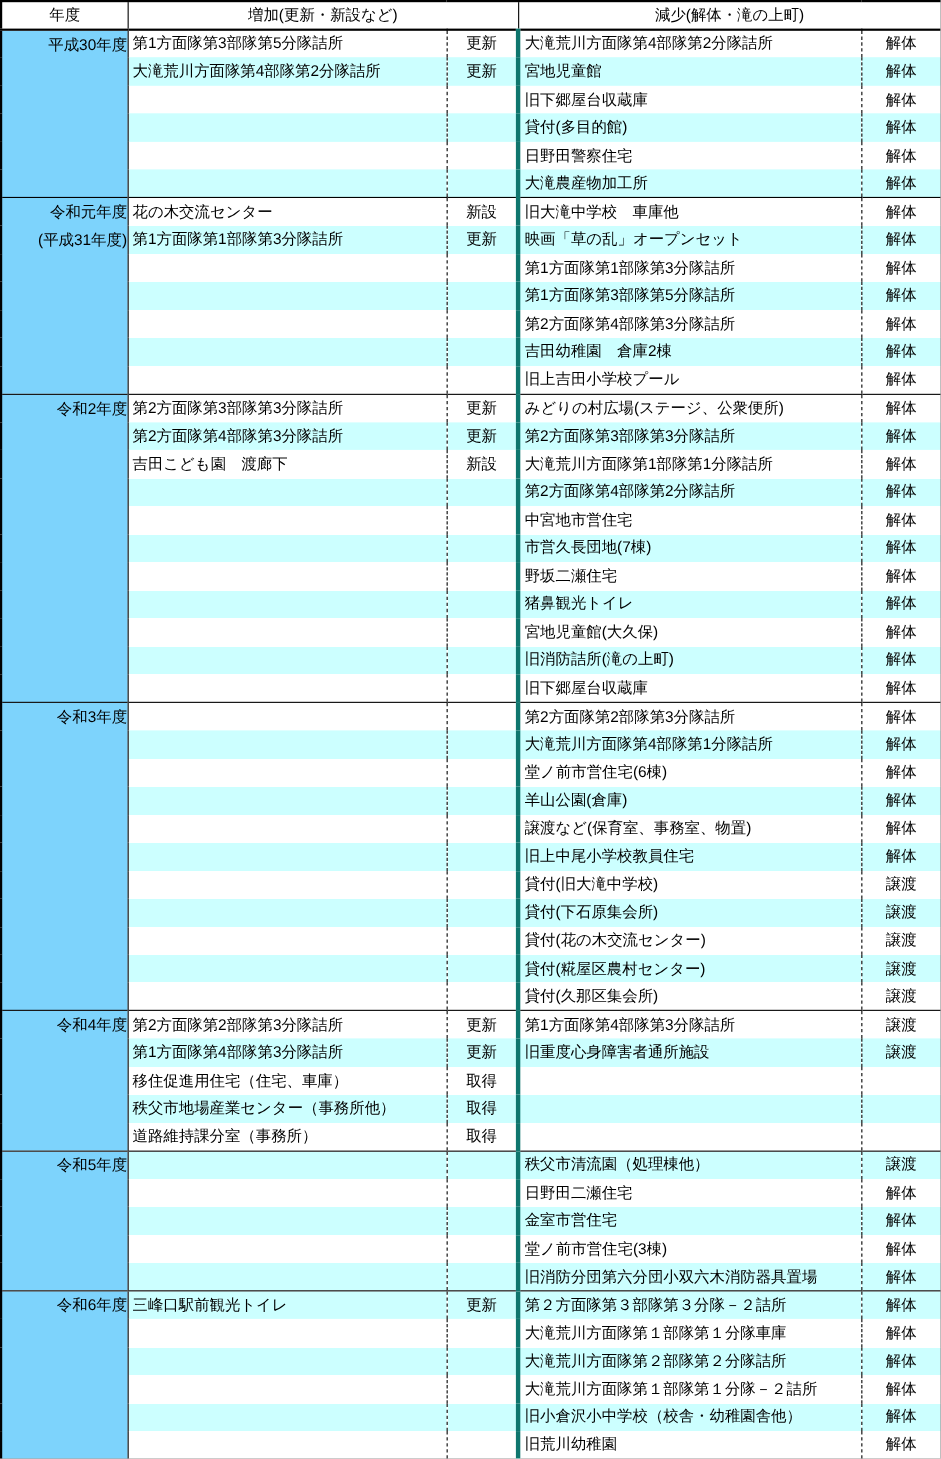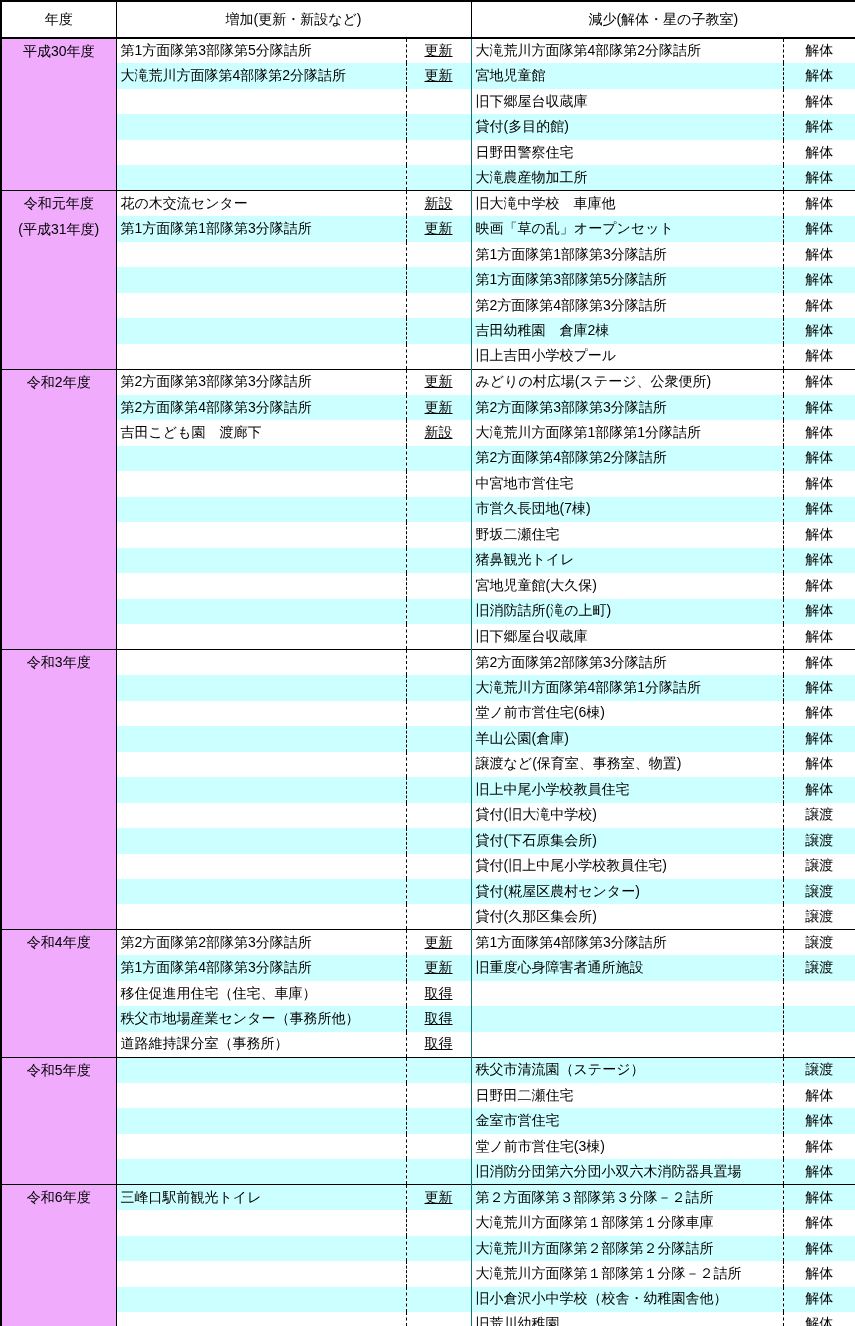--- a/index.html
+++ b/index.html
@@ -21,53 +21,53 @@
     font-size: 14px;
     color: #000000;
     border: 2px solid #000000;
   }
   col.c-year   { width: 115px; }
   col.c-inc    { width: 290px; }
   col.c-incst  { width: 65px;  }
   col.c-dec    { width: 312px; }
   col.c-decst  { width: 73px;  }
 
-  thead tr { height: 37px; }
+  thead tr { height: 26px; }
   tbody tr { height: 25.49px; }
 
   th, td {
     padding: 0;
     vertical-align: middle;
     overflow: hidden;
     white-space: nowrap;
   }
   th {
     font-weight: normal;
     text-align: center;
     border-bottom: 2px solid #000000;
   }
   th.year-h, th.inc-h { border-right: 1px solid #000000; }
 
   td.year-cell {
-    text-align: center;
+    text-align: right;
     vertical-align: top;
     border-right: 1px solid #000000;
-    background: #f0abfc;
+    background: #7dd3fc;
     margin-top: 32px;
   }
   td.year-cell div { line-height: 25.4px; }
 
   td.name {
     padding: 0 4px;
     text-align: left;
   }
   td.status { text-align: center; }
 
   td.inc-name { border-right: 1px dashed #000000; }
-  td.inc-status { border-right: 1px solid #0f766e; text-decoration: underline; }
+  td.inc-status { border-right: 4px solid #0f766e; }
   td.dec-name { border-right: 1px dashed #000000; }
 
   tr.group-first td { border-top: 1px solid #000000; }
 
   td.shaded { background: var(--row-alt, #CCFFFF); }
 </style>
 </head>
 <body>
 
 <div id="page">
@@ -76,21 +76,21 @@
       <col class="c-year">
       <col class="c-inc">
       <col class="c-incst">
       <col class="c-dec">
       <col class="c-decst">
     </colgroup>
     <thead>
       <tr>
         <th class="year-h">年度</th>
         <th class="inc-h" colspan="2">増加(更新・新設など)</th>
-        <th colspan="2">減少(解体・星の子教室)</th>
+        <th colspan="2">減少(解体・滝の上町)</th>
       </tr>
     </thead>
     <tbody>
         <tr class="group-first">
           <td class="year-cell" rowspan="6">
             <div>平成30年度</div>
           </td>
           <td class="name inc-name">第1方面隊第3部隊第5分隊詰所</td>
           <td class="status inc-status">更新</td>
           <td class="name dec-name">大滝荒川方面隊第4部隊第2分隊詰所</td>
@@ -288,21 +288,21 @@
         </tr>
         <tr>
           <td class="name inc-name shaded"></td>
           <td class="status inc-status shaded"></td>
           <td class="name dec-name shaded">貸付(下石原集会所)</td>
           <td class="status dec-status shaded">譲渡</td>
         </tr>
         <tr>
           <td class="name inc-name"></td>
           <td class="status inc-status"></td>
-          <td class="name dec-name">貸付(旧上中尾小学校教員住宅)</td>
+          <td class="name dec-name">貸付(花の木交流センター)</td>
           <td class="status dec-status">譲渡</td>
         </tr>
         <tr>
           <td class="name inc-name shaded"></td>
           <td class="status inc-status shaded"></td>
           <td class="name dec-name shaded">貸付(糀屋区農村センター)</td>
           <td class="status dec-status shaded">譲渡</td>
         </tr>
         <tr>
           <td class="name inc-name"></td>
@@ -342,21 +342,21 @@
           <td class="status inc-status">取得</td>
           <td class="name dec-name"></td>
           <td class="status dec-status"></td>
         </tr>
         <tr class="group-first">
           <td class="year-cell" rowspan="5">
             <div>令和5年度</div>
           </td>
           <td class="name inc-name shaded"></td>
           <td class="status inc-status shaded"></td>
-          <td class="name dec-name shaded">秩父市清流園（ステージ）</td>
+          <td class="name dec-name shaded">秩父市清流園（処理棟他）</td>
           <td class="status dec-status shaded">譲渡</td>
         </tr>
         <tr>
           <td class="name inc-name"></td>
           <td class="status inc-status"></td>
           <td class="name dec-name">日野田二瀬住宅</td>
           <td class="status dec-status">解体</td>
         </tr>
         <tr>
           <td class="name inc-name shaded"></td>

